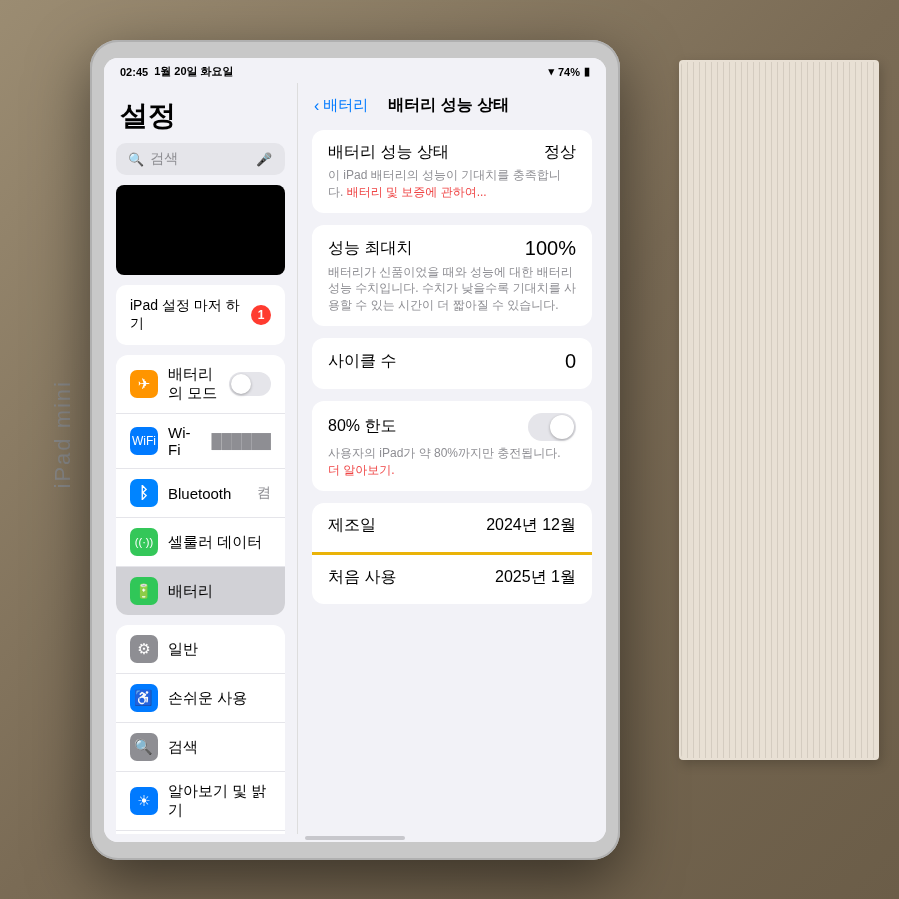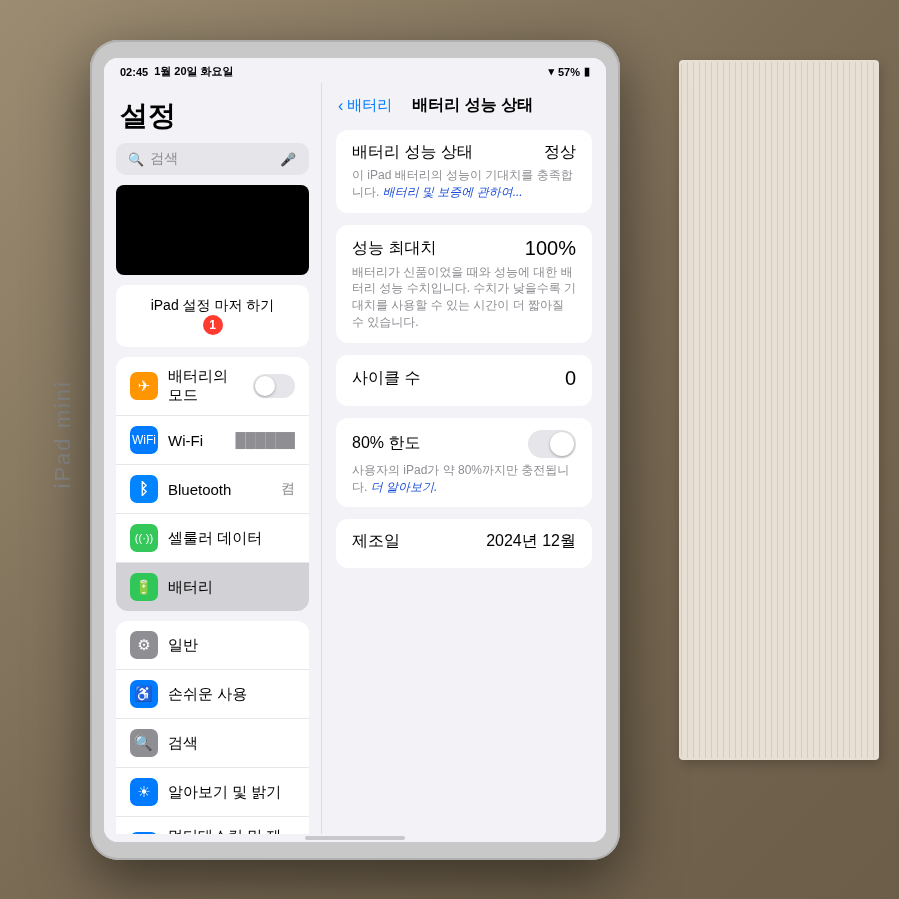--- a/index.html
+++ b/index.html
@@ -55,21 +55,21 @@
     .status-left { display: flex; gap: 6px; align-items: center; }
     .status-right { display: flex; gap: 4px; align-items: center; }
     
     .content-area {
       display: flex;
       flex: 1;
       overflow: hidden;
     }
     
     .sidebar {
-      width: 218px;
+      width: 194px;
       background: #f2f2f7;
       flex-shrink: 0;
       overflow-y: auto;
       border-right: 1px solid #ddd;
     }
     .sidebar-title {
       font-size: 28px;
       font-weight: 700;
       padding: 14px 16px 8px;
       color: #000;
@@ -95,21 +95,20 @@
     }
     
     .setup-banner {
       margin: 0 12px 10px;
       background: #fff;
       border-radius: 10px;
       padding: 12px 14px;
       display: flex;
       align-items: center;
       justify-content: flex-end;
-      flex-direction: column;
     }
     .setup-text { font-size: 14px; color: #000; font-weight: 400; }
     .badge {
       background: #ff3b30;
       color: #fff;
       border-radius: 50%;
       width: 20px;
       height: 20px;
       font-size: 12px;
       font-weight: 600;
@@ -205,21 +204,21 @@
     .detail-row:last-child { border-bottom: none; }
     .detail-row-header {
       display: flex;
       justify-content: space-between;
       align-items: center;
       margin-bottom: 4px;
     }
     .detail-row-title { font-size: 16px; color: #000; font-weight: 400; }
     .detail-row-value { font-size: 16px; color: #000; }
     .detail-row-desc { font-size: 12px; color: #8e8e93; line-height: 1.4; }
-    .detail-row-desc a { color: #1d4ed8; text-decoration: none; font-style: italic; }
+    .detail-row-desc a { color: #ef4444; text-decoration: none; }
     .toggle-off-small {
       width: 48px;
       height: 28px;
       background: #e5e5ea;
       border-radius: 14px;
       position: relative;
       flex-shrink: 0;
     }
     .toggle-off-small::after {
       content: '';
@@ -296,21 +295,21 @@
   <div class="ipad-frame">
     <div class="ipad-screen">
 
       <div class="status-bar">
         <div class="status-left">
           <span>02:45</span>
           <span>1월 20일 화요일</span>
         </div>
         <div class="status-right">
           <span>▾</span>
-          <span>57%</span>
+          <span>74%</span>
           <span>▮</span>
         </div>
       </div>
 
       <div class="content-area">
 
         <div class="sidebar">
           <div class="sidebar-title">설정</div>
 
           <div class="search-bar">
@@ -434,20 +433,26 @@
             </div>
           </div>
 
           <div class="detail-section">
             <div class="detail-row">
               <div class="detail-row-header">
                 <span class="detail-row-title">제조일</span>
                 <span class="detail-row-value">2024년 12월</span>
               </div>
             </div>
+            <div class="detail-row">
+              <div class="detail-row-header">
+                <span class="detail-row-title">처음 사용</span>
+                <span class="detail-row-value">2025년 1월</span>
+              </div>
+            </div>
           </div>
 
         </div>
       </div>
 
       <div class="home-indicator">
         <div class="home-bar"></div>
       </div>
 
     </div>

